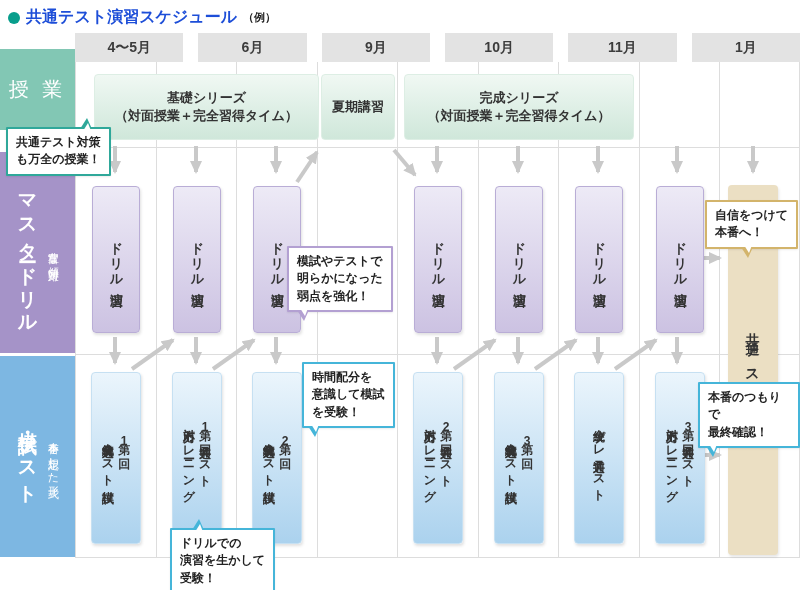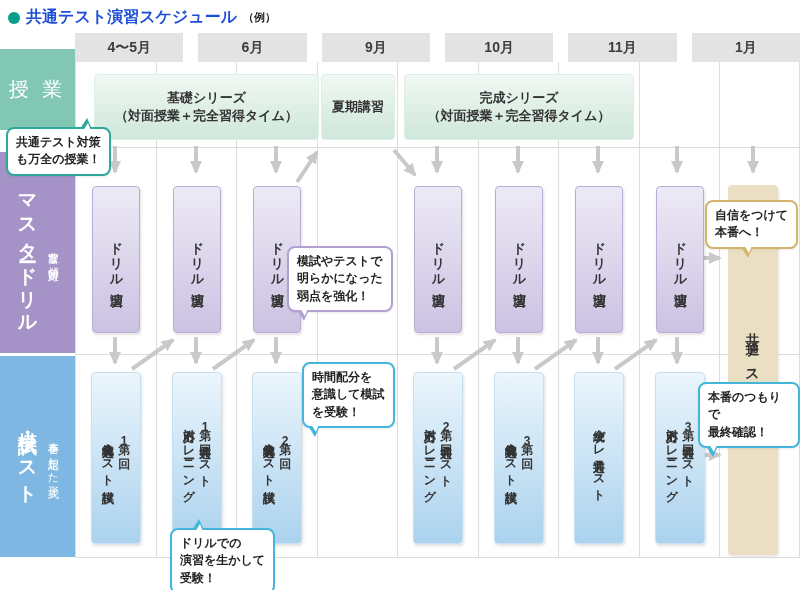--- a/index.html
+++ b/index.html
@@ -48,21 +48,21 @@
                  color:#333;white-space:pre-line;line-height:1.35;letter-spacing:1px;}
   .honban-box{left:728px;top:185px;width:50px;height:370px;background:#ebdfc3;
               display:flex;align-items:center;justify-content:center;box-shadow:1px 2px 3px rgba(0,0,0,.1);}
   .honban-box span{writing-mode:vertical-rl;text-orientation:upright;font-size:14px;font-weight:bold;
                    letter-spacing:7px;color:#333;}
 
   
   .arrows{position:absolute;left:0;top:0;z-index:1;pointer-events:none;}
 
   
-  .bubble{position:absolute;background:#fff;border:2px solid;border-radius:8px;padding:5px 8px;
+  .bubble{position:absolute;background:#fff;border:2px solid;border-radius:1px;padding:5px 8px;
           font-size:12px;font-weight:bold;color:#222;line-height:1.45;white-space:pre-line;z-index:6;
           box-shadow:0 1px 2px rgba(0,0,0,.08);}
   .bubble.tail-down::before{content:"";position:absolute;bottom:-11px;left:var(--tx,14px);
      border-style:solid;border-width:11px 5px 0 7px;border-color:var(--tc) transparent transparent transparent;}
   .bubble.tail-down::after{content:"";position:absolute;bottom:-6px;left:calc(var(--tx,14px) + 3px);
      border-style:solid;border-width:8px 3px 0 5px;border-color:#fff transparent transparent transparent;}
   .bubble.tail-up::before{content:"";position:absolute;top:-11px;left:var(--tx,14px);
      border-style:solid;border-width:0 5px 11px 7px;border-color:transparent transparent var(--tc) transparent;}
   .bubble.tail-up::after{content:"";position:absolute;top:-6px;left:calc(var(--tx,14px) + 3px);
      border-style:solid;border-width:0 3px 8px 5px;border-color:transparent transparent #fff transparent;}

